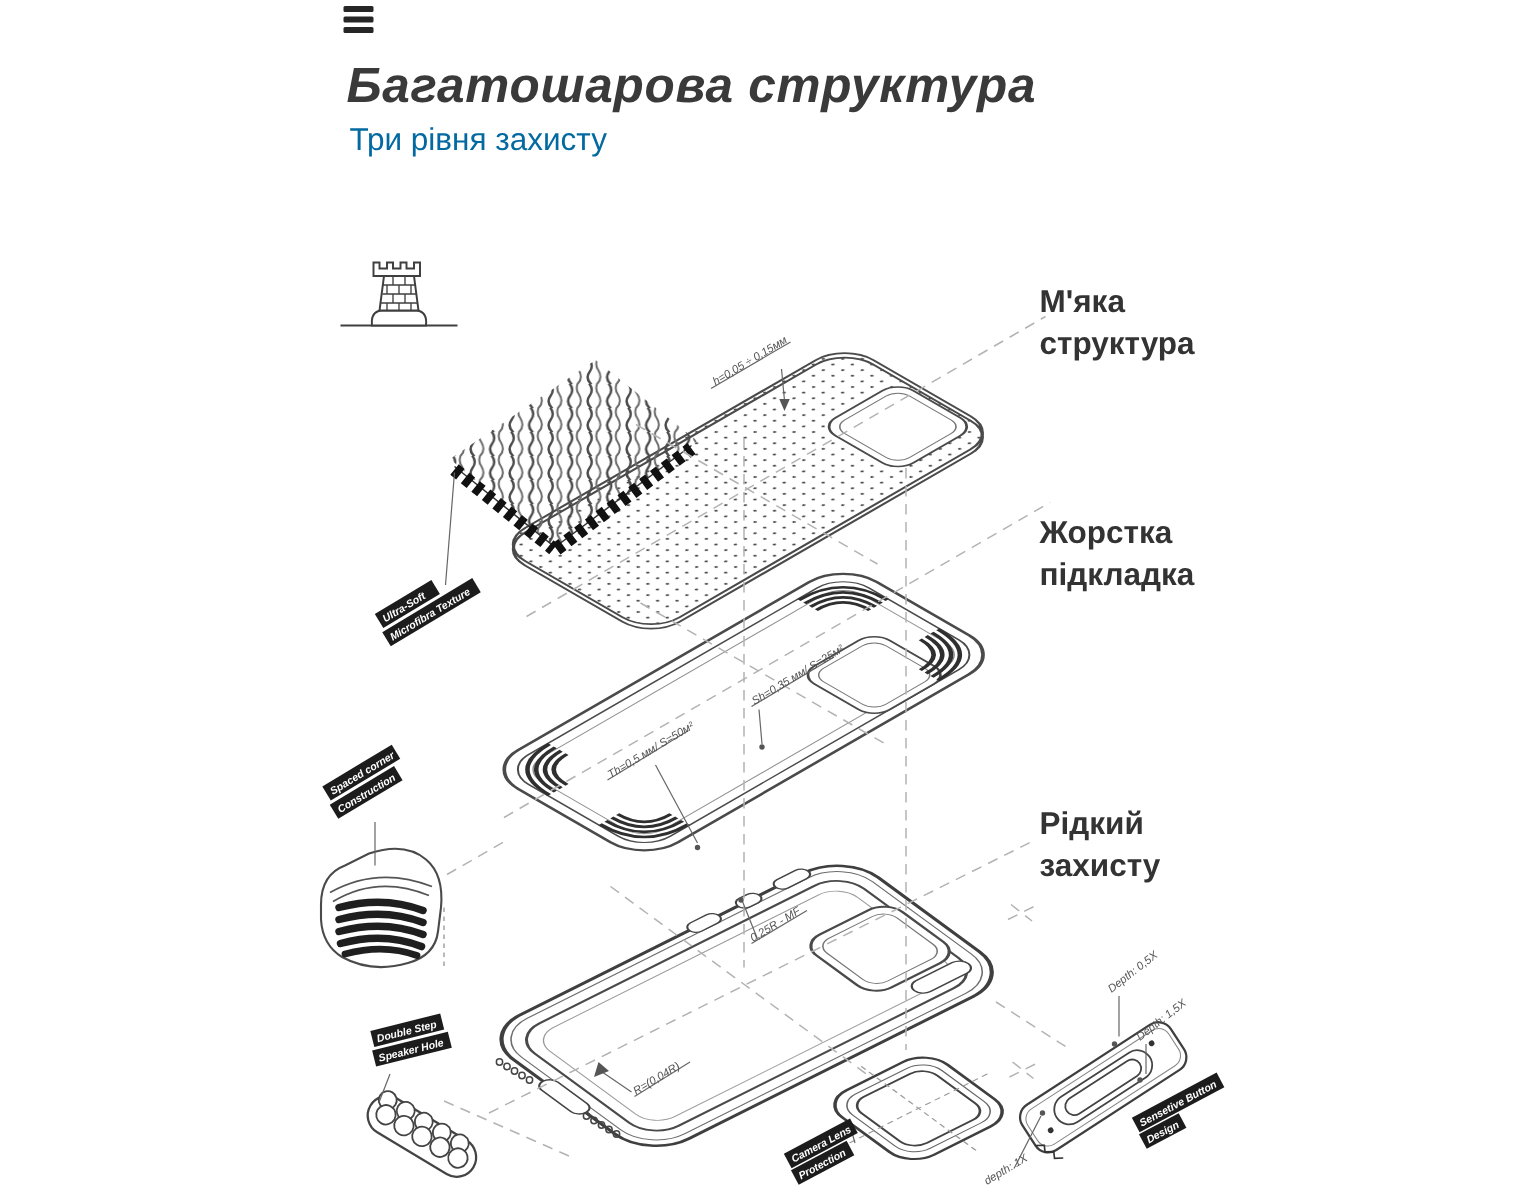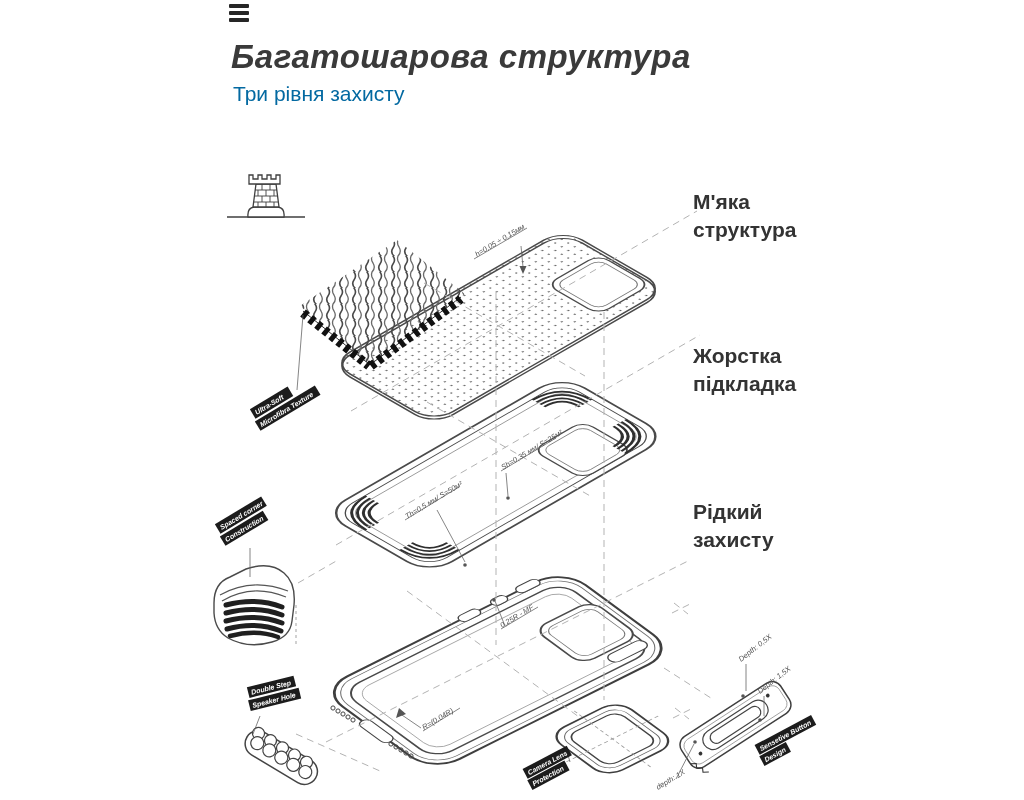--- a/index.html
+++ b/index.html
@@ -12,21 +12,21 @@
   .title{
     position:absolute;left:231px;top:38px;font-size:33px;font-weight:800;font-style:italic;
     color:#3a3a3a;letter-spacing:.5px;white-space:nowrap;
   }
   .subtitle{
     position:absolute;left:233px;top:80px;font-size:21px;color:#0369a1;line-height:1.38;
   }
   .side-label{
     position:absolute;left:693px;font-size:21px;color:#333;line-height:1.33;font-weight:bold;
   }
-  #lab1{top:188px}#lab2{top:342px}#lab3{top:498px}
+  #lab1{top:188px}#lab2{top:342px}#lab3{top:536px}
   svg{position:absolute;left:0;top:0;}
   svg text{font-family:"Liberation Sans","DejaVu Sans",sans-serif;}
   .ann{font-size:7.5px;font-style:italic;fill:#555;}
   .ribbon-bar{fill:#1c1c1c;}
   .ribbon-txt{font-size:7px;font-weight:bold;font-style:italic;fill:#fff;}
 </style>
 </head>
 <body>
 
 <div class="burger">

